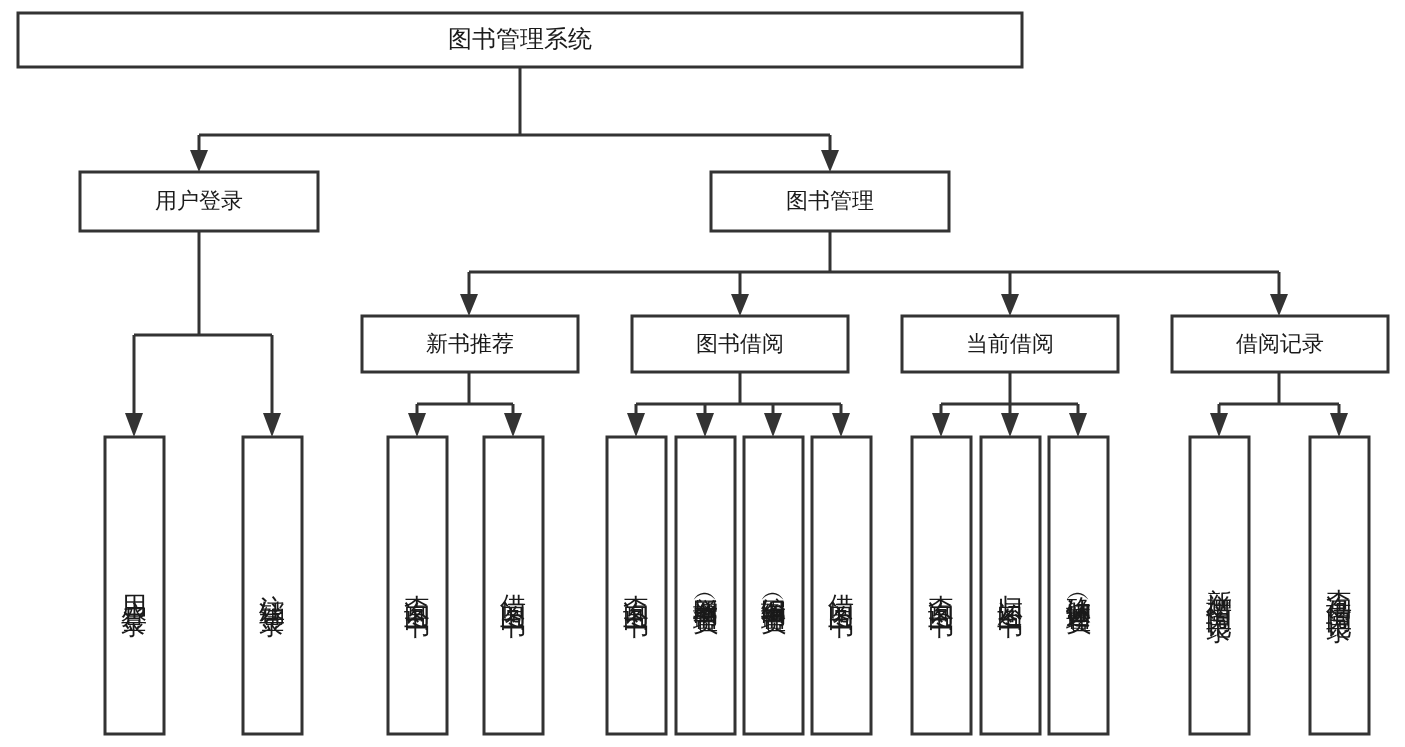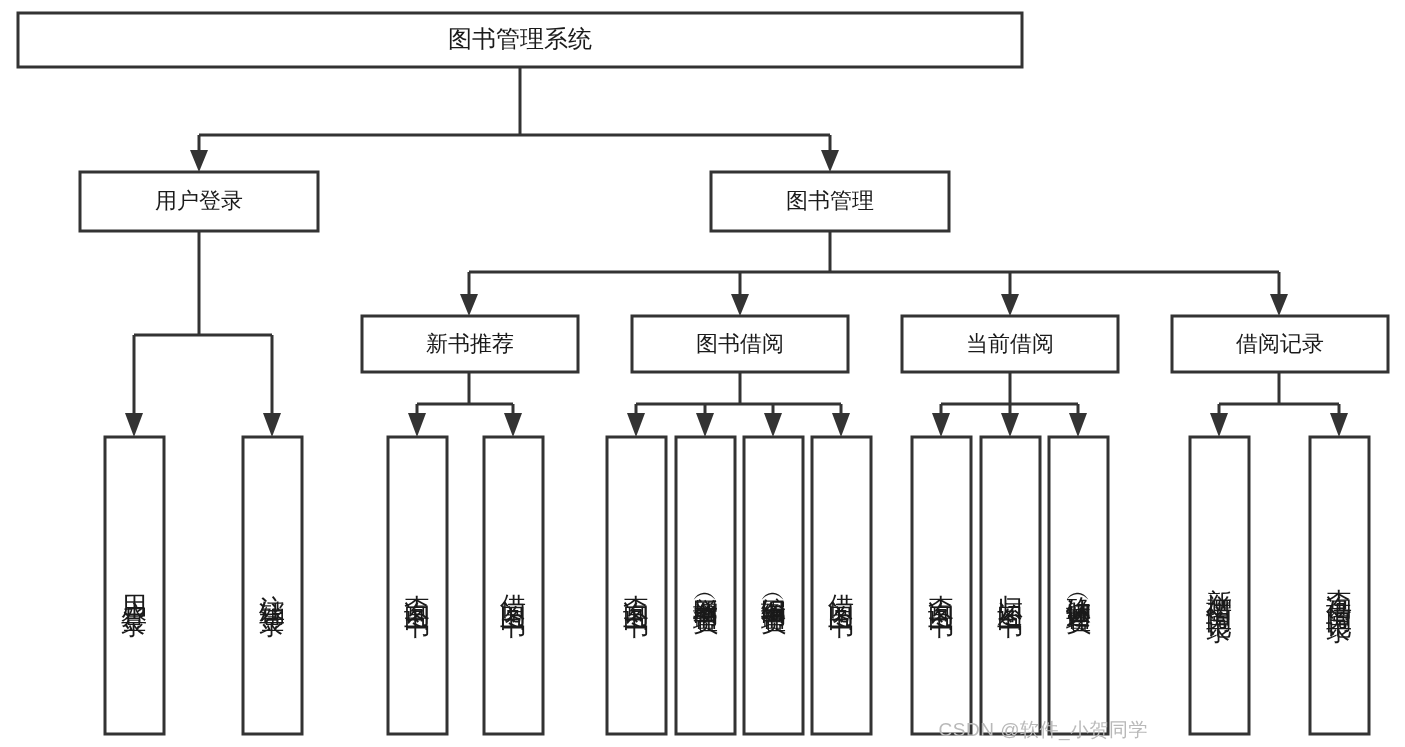--- a/index.html
+++ b/index.html
@@ -223,14 +223,13 @@
         <div style="writing-mode: vertical-rl; text-orientation: upright; -webkit-text-orientation: upright; font-family: &quot;Liberation Sans&quot;, &quot;DejaVu Sans&quot;, sans-serif; font-size: 25px; line-height: 1; letter-spacing: 2px; color: rgb(26, 26, 26); white-space: nowrap;">确认归还（管理员）</div>
       </div>
       <div style="position: absolute; left: 1190px; top: 437px; width: 59px; height: 297px; display: flex; align-items: center; justify-content: center; pointer-events: none;">
         <div style="writing-mode: vertical-rl; text-orientation: upright; -webkit-text-orientation: upright; font-family: &quot;Liberation Sans&quot;, &quot;DejaVu Sans&quot;, sans-serif; font-size: 26px; line-height: 1; letter-spacing: 6px; color: rgb(26, 26, 26); white-space: nowrap;">新增借阅记录</div>
       </div>
       <div style="position: absolute; left: 1310px; top: 437px; width: 59px; height: 297px; display: flex; align-items: center; justify-content: center; pointer-events: none;">
         <div style="writing-mode: vertical-rl; text-orientation: upright; -webkit-text-orientation: upright; font-family: &quot;Liberation Sans&quot;, &quot;DejaVu Sans&quot;, sans-serif; font-size: 26px; line-height: 1; letter-spacing: 6px; color: rgb(26, 26, 26); white-space: nowrap;">查询借阅记录</div>
       </div>
     </div>
 
-  <div class="watermark">CSDN @软件_小贺同学</div>
 </div>
 
 </body></html>

